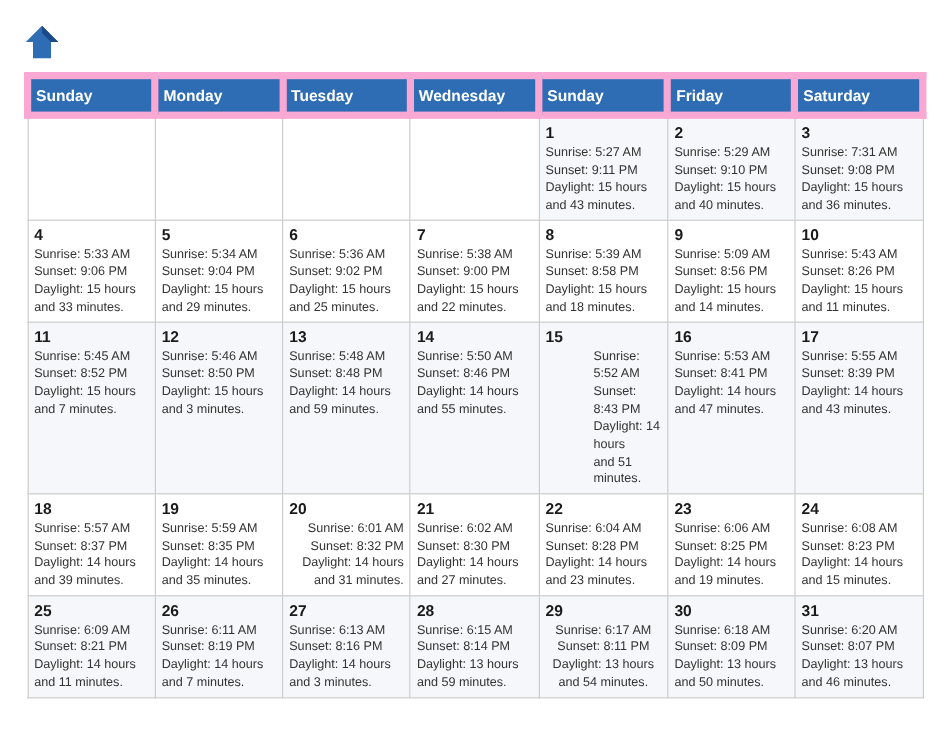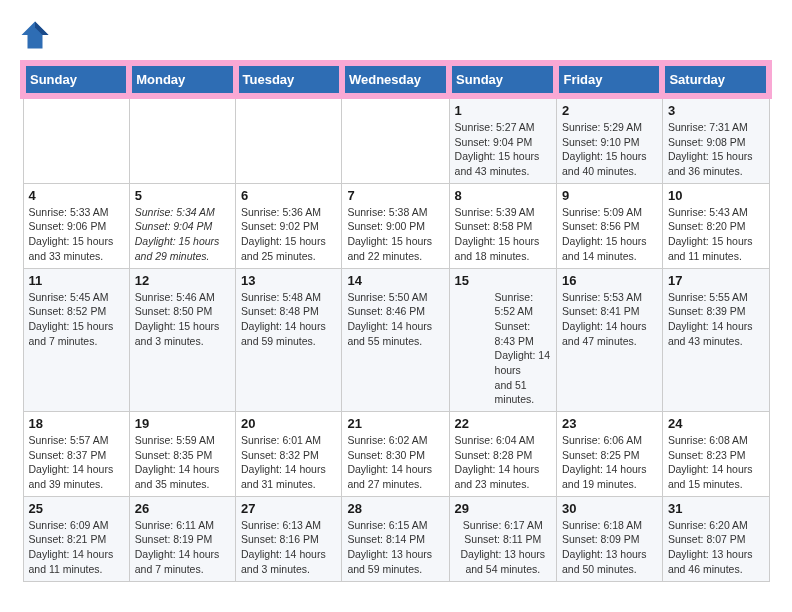--- a/index.html
+++ b/index.html
@@ -120,21 +120,21 @@
   </thead>
   <tbody id="calendar-body">
   <tr>
         <td class="empty-cell"></td>
         <td class="empty-cell"></td>
         <td class="empty-cell"></td>
         <td class="empty-cell"></td>
         <td>
           <span class="day-number">1</span>
           <div class="day-info" style="white-space: pre-line;">Sunrise: 5:27 AM
-Sunset: 9:04 PM
+Sunset: 9:11 PM
 Daylight: 15 hours
 and 43 minutes.</div>
         </td>
         <td>
           <span class="day-number">2</span>
           <div class="day-info" style="white-space: pre-line;">Sunrise: 5:29 AM
 Sunset: 9:10 PM
 Daylight: 15 hours
 and 40 minutes.</div>
         </td>
@@ -149,21 +149,21 @@
       <tr>
         <td>
           <span class="day-number">4</span>
           <div class="day-info" style="white-space: pre-line;">Sunrise: 5:33 AM
 Sunset: 9:06 PM
 Daylight: 15 hours
 and 33 minutes.</div>
         </td>
         <td>
           <span class="day-number">5</span>
-          <div class="day-info" style="white-space: pre-line; font-style: italic;">Sunrise: 5:34 AM
+          <div class="day-info" style="white-space: pre-line;">Sunrise: 5:34 AM
 Sunset: 9:04 PM
 Daylight: 15 hours
 and 29 minutes.</div>
         </td>
         <td>
           <span class="day-number">6</span>
           <div class="day-info" style="white-space: pre-line;">Sunrise: 5:36 AM
 Sunset: 9:02 PM
 Daylight: 15 hours
 and 25 minutes.</div>
@@ -185,21 +185,21 @@
         <td>
           <span class="day-number">9</span>
           <div class="day-info" style="white-space: pre-line;">Sunrise: 5:09 AM
 Sunset: 8:56 PM
 Daylight: 15 hours
 and 14 minutes.</div>
         </td>
         <td>
           <span class="day-number">10</span>
           <div class="day-info" style="white-space: pre-line;">Sunrise: 5:43 AM
-Sunset: 8:20 PM
+Sunset: 8:26 PM
 Daylight: 15 hours
 and 11 minutes.</div>
         </td>
       </tr>
       <tr>
         <td>
           <span class="day-number">11</span>
           <div class="day-info" style="white-space: pre-line;">Sunrise: 5:45 AM
 Sunset: 8:52 PM
 Daylight: 15 hours
@@ -258,21 +258,21 @@
         </td>
         <td>
           <span class="day-number">19</span>
           <div class="day-info" style="white-space: pre-line;">Sunrise: 5:59 AM
 Sunset: 8:35 PM
 Daylight: 14 hours
 and 35 minutes.</div>
         </td>
         <td>
           <span class="day-number">20</span>
-          <div class="day-info" style="white-space: pre-line;">Sunrise: 6:01 AM
+          <div class="day-info" style="white-space: pre-line; text-align: right;">Sunrise: 6:01 AM
 Sunset: 8:32 PM
 Daylight: 14 hours
 and 31 minutes.</div>
         </td>
         <td>
           <span class="day-number">21</span>
           <div class="day-info" style="white-space: pre-line;">Sunrise: 6:02 AM
 Sunset: 8:30 PM
 Daylight: 14 hours
 and 27 minutes.</div>

